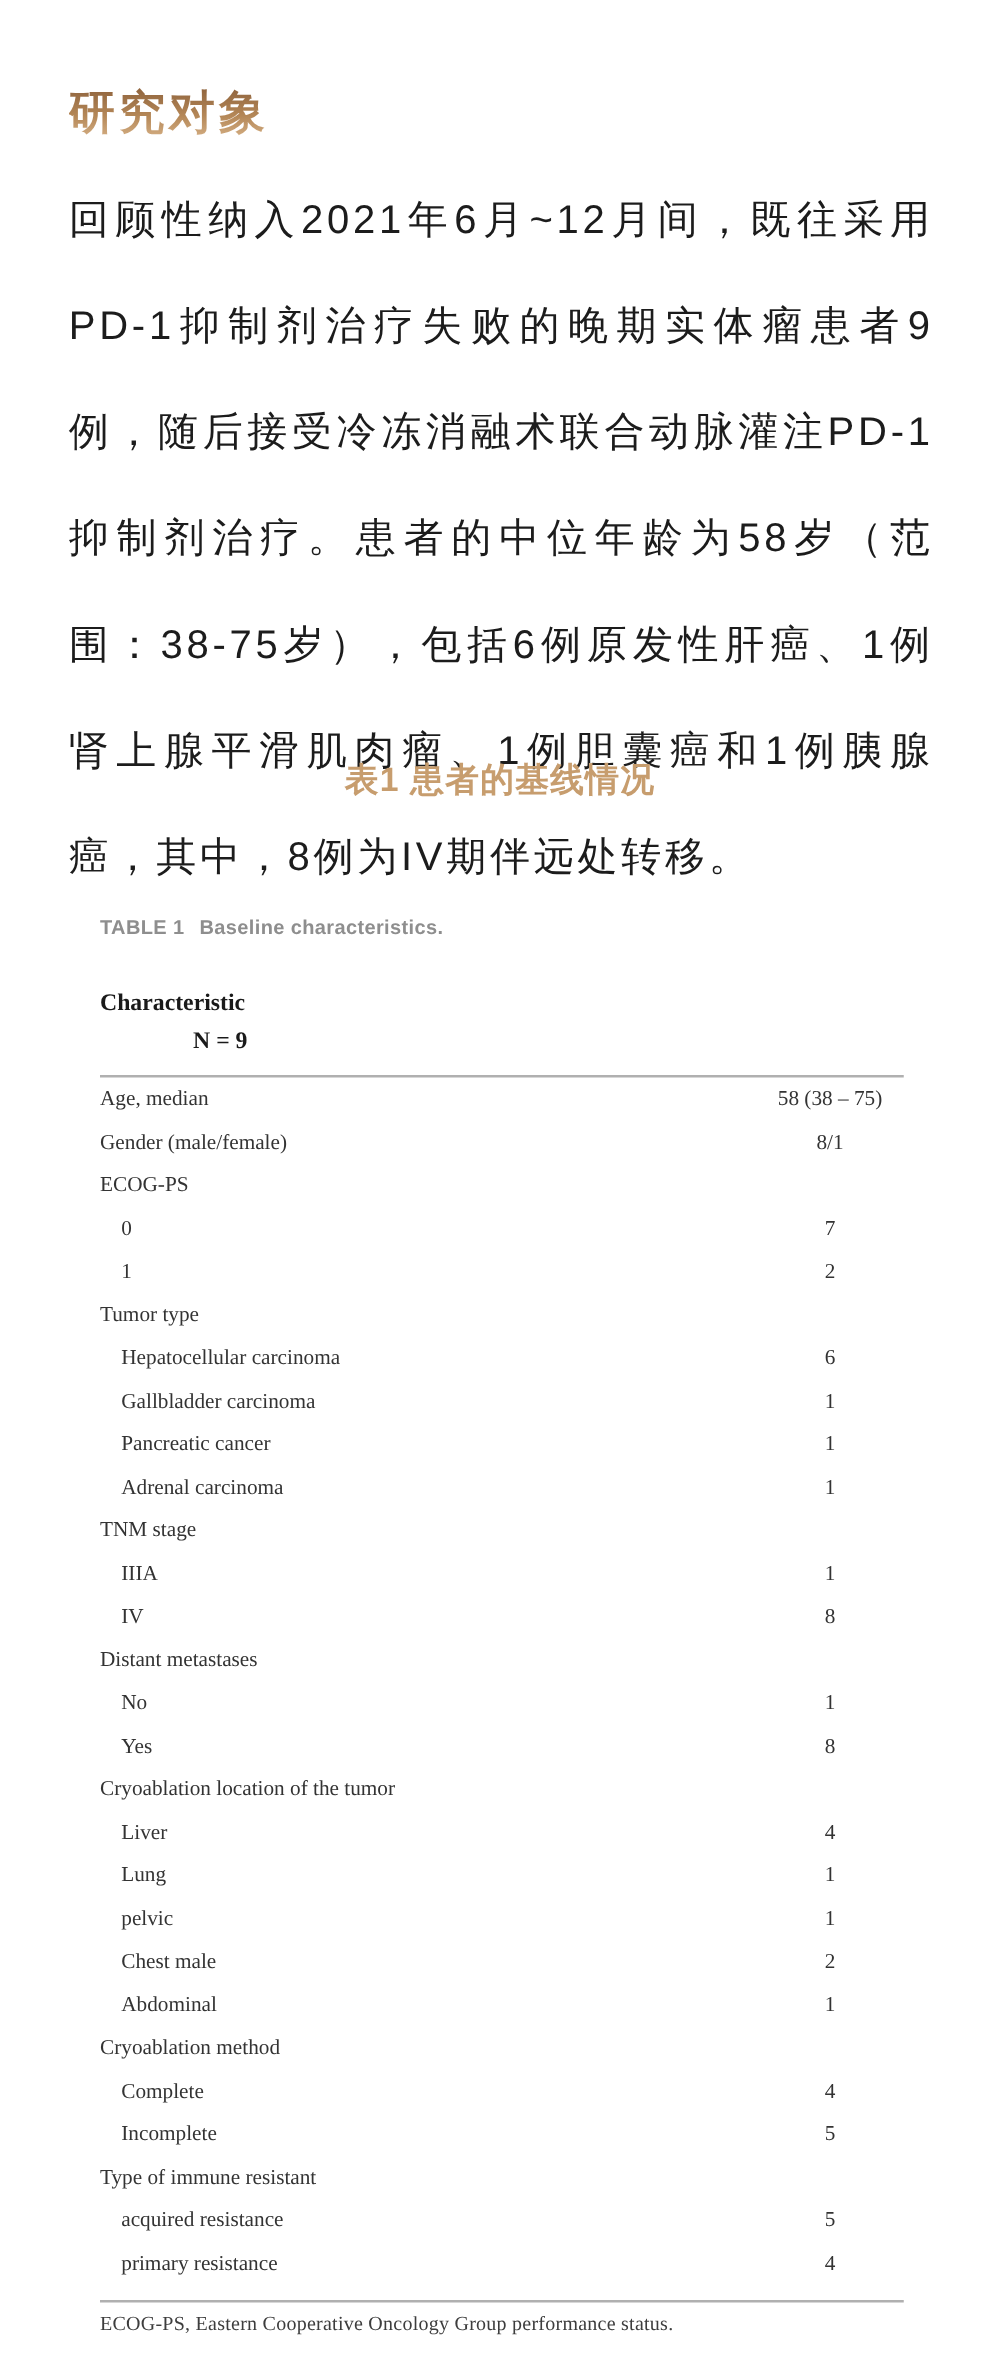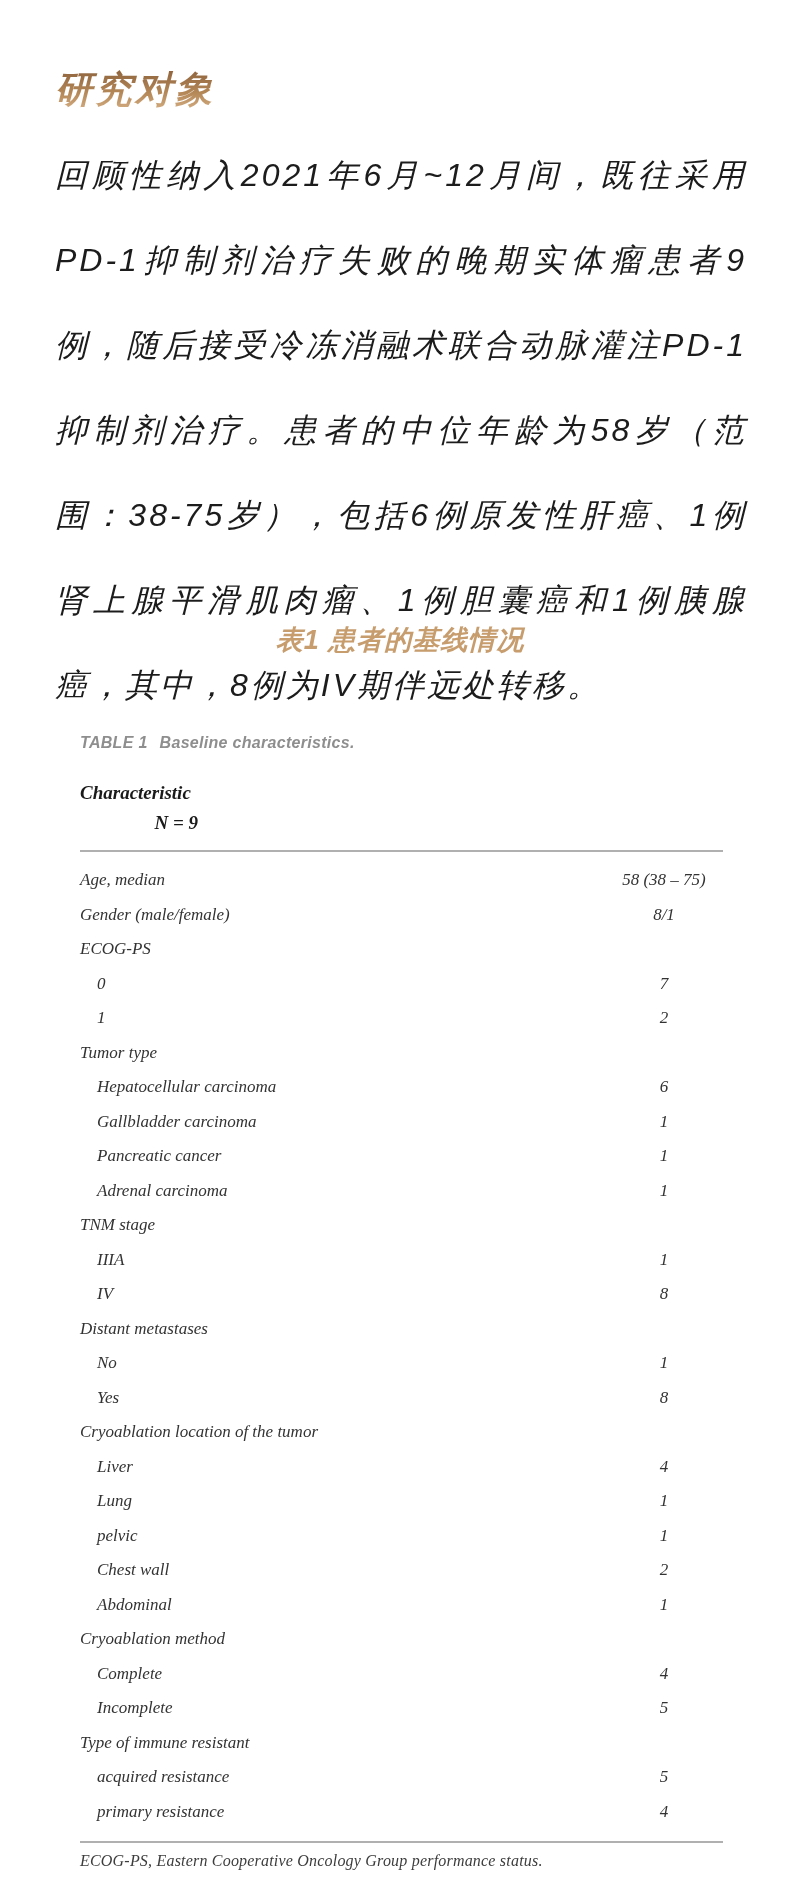--- a/index.html
+++ b/index.html
@@ -7,21 +7,20 @@
     padding: 0;
     background: #ffffff;
   }
   .page {
     position: relative;
     width: 752px;
     height: 1903px;
     background: #ffffff;
     overflow: hidden;
     font-family: "Liberation Serif", serif;
-    font-style: italic;
   }
 
   
   .heading {
     position: absolute;
     left: 55px;
     top: 40px;
     font-family: "DejaVu Serif", serif;
     font-size: 37px;
     font-weight: 700;
@@ -50,21 +49,21 @@
     color: #1c1c1c;
     text-align: justify;
     text-justify: inter-ideograph;
     margin: 0;
   }
 
   
   .caption-zh {
     position: absolute;
     left: 0;
-    top: 622px;
+    top: 606px;
     width: 800px;
     text-align: center;
     font-family: "Liberation Sans", sans-serif;
     font-size: 27px;
     font-weight: 700;
     letter-spacing: 1px;
     color: #c79d6e;
   }
 
   
@@ -73,21 +72,21 @@
     left: 80px;
     top: 734px;
     width: 643px;
   }
   .table-label {
     font-family: "Liberation Sans", sans-serif;
     font-size: 16px;
     font-weight: 700;
     color: #8e8e8e;
     letter-spacing: 0.3px;
-    margin-bottom: 26px;
+    margin-bottom: 36px;
   }
   .table-label .label-prefix { margin-right: 12px; }
 
   .thead {
     display: flex;
     align-items: baseline;
     font-size: 19px;
     font-weight: 700;
     color: #1a1a1a;
     line-height: 30px;
@@ -100,21 +99,21 @@
     border: none;
     border-top: 2px solid #b0b0b0;
     margin: 12px 0 0 0;
   }
   .foot-rule {
     border: none;
     border-top: 2px solid #b0b0b0;
     margin: 12px 0 0 0;
   }
 
-  .tbody { padding-top: 11px; }
+  .tbody { }
   .trow {
     display: flex;
     align-items: center;
     height: 34.5px;
     font-size: 17px;
     color: #333333;
   }
   .trow .cell-label { flex: 1; }
   .trow.indent .cell-label { padding-left: 17px; }
   .trow .cell-value { width: 118px; text-align: center; }
@@ -225,21 +224,21 @@
         </div>
         <div class="trow indent">
           <span class="cell-label">Lung</span>
           <span class="cell-value">1</span>
         </div>
         <div class="trow indent">
           <span class="cell-label">pelvic</span>
           <span class="cell-value">1</span>
         </div>
         <div class="trow indent">
-          <span class="cell-label">Chest wall</span>
+          <span class="cell-label">Chest male</span>
           <span class="cell-value">2</span>
         </div>
         <div class="trow indent">
           <span class="cell-label">Abdominal</span>
           <span class="cell-value">1</span>
         </div>
         <div class="trow">
           <span class="cell-label">Cryoablation method</span>
           <span class="cell-value"></span>
         </div>

